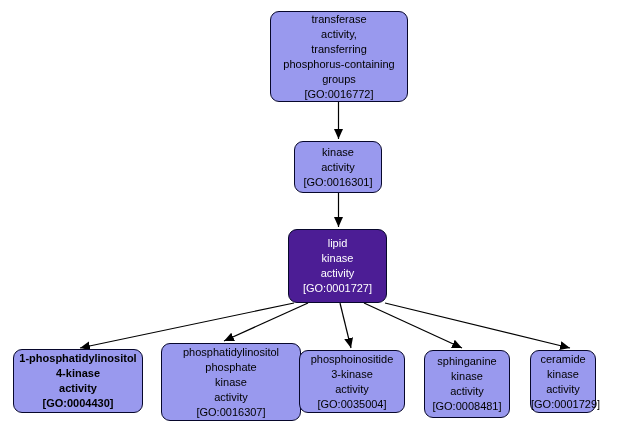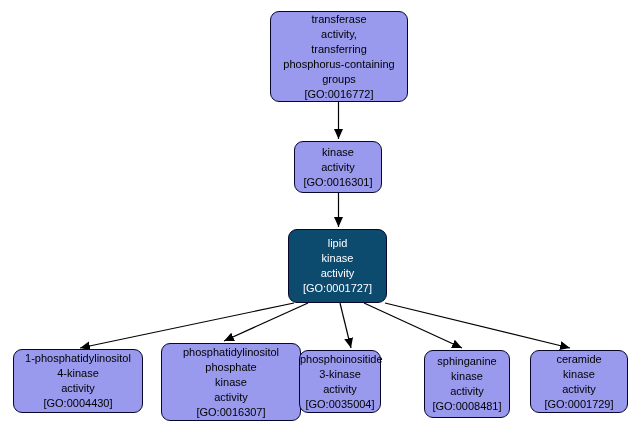--- a/index.html
+++ b/index.html
@@ -31,34 +31,34 @@
     display: flex;
     flex-direction: column;
     justify-content: center;
     text-align: center;
     font-size: 11px;
     line-height: 15px;
     color: #000000;
     cursor: pointer;
   }
   .node.focus {
-    background: #0c4a6e;
+    background: #4c1d95;
     color: #ffffff;
   }
   .ln { white-space: nowrap; }
 
   
   .n-transferase { left: 270px; top: 11px;  width: 138px; height: 91px; }
   .n-kinase      { left: 294px; top: 141px; width: 88px;  height: 52px; }
   .n-lipid       { left: 288px; top: 229px; width: 99px;  height: 74px; }
-  .n-pi4k        { left: 13px;  top: 349px; width: 130px; height: 64px; }
+  .n-pi4k        { left: 13px;  top: 349px; width: 130px; height: 64px; font-weight: bold; }
   .n-pipk        { left: 161px; top: 343px; width: 140px; height: 78px; }
-  .n-pi3k        { left: 299px; top: 350px; width: 82px; height: 63px; }
+  .n-pi3k        { left: 299px; top: 350px; width: 106px; height: 63px; }
   .n-sphk        { left: 424px; top: 350px; width: 86px;  height: 68px; }
-  .n-cerk        { left: 530px; top: 350px; width: 98px;  height: 63px; }
+  .n-cerk        { left: 530px; top: 350px; width: 66px;  height: 63px; }
 </style>
 </head>
 <body>
 
 <div class="canvas">
 
   <svg class="edge-layer" width="630" height="431" viewBox="0 0 630 431" xmlns="http://www.w3.org/2000/svg">
     <defs>
       <marker id="arrow" markerUnits="userSpaceOnUse" markerWidth="12" markerHeight="10" refX="10" refY="4.5" orient="auto">
         <path d="M0,0 L10,4.5 L0,9 z" fill="#000000"></path>

